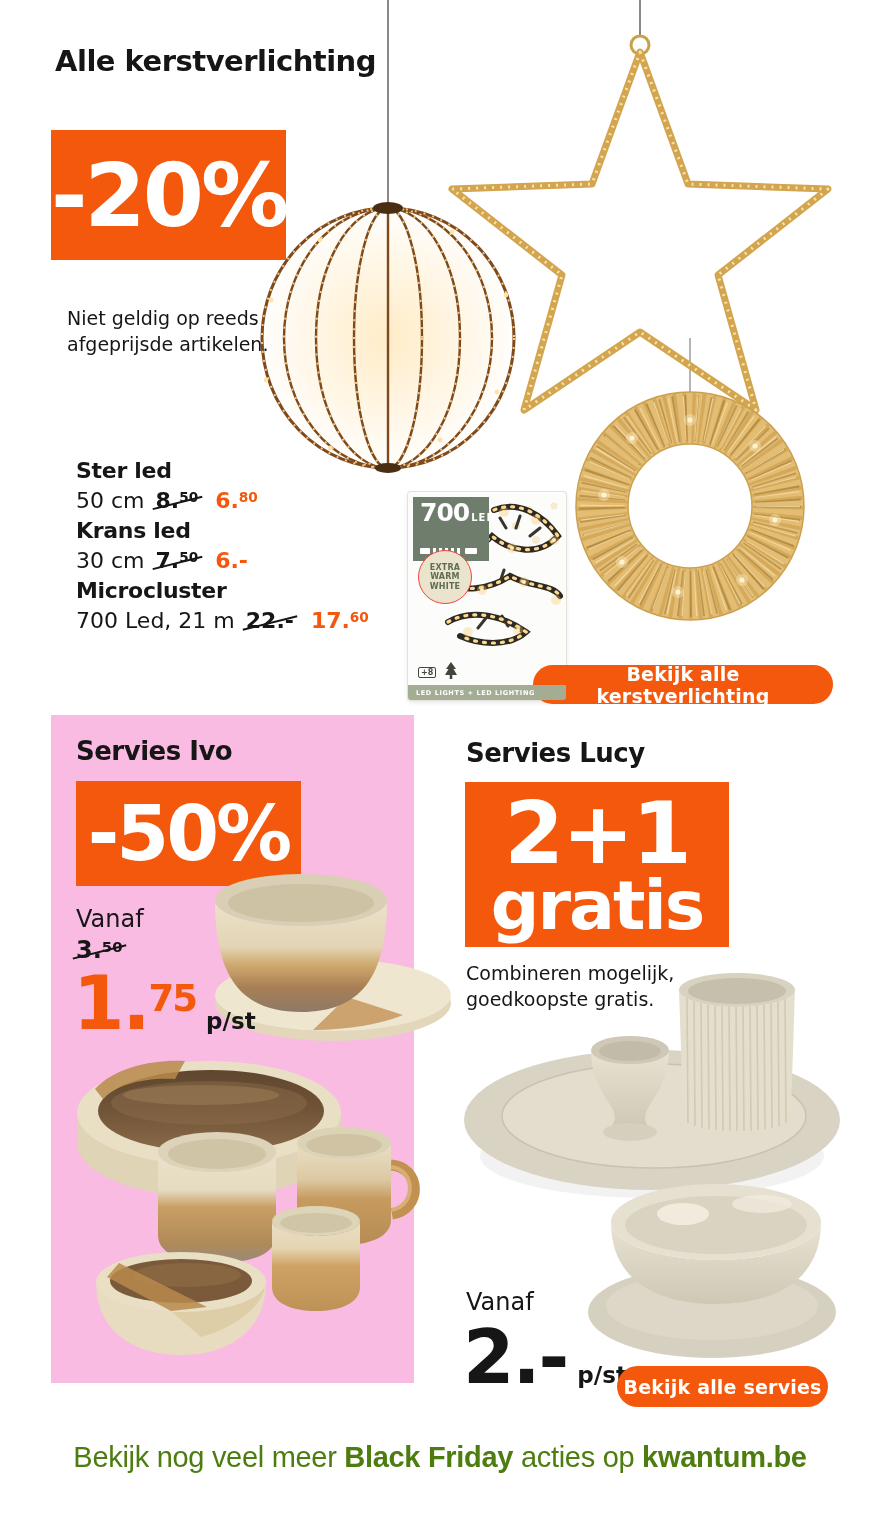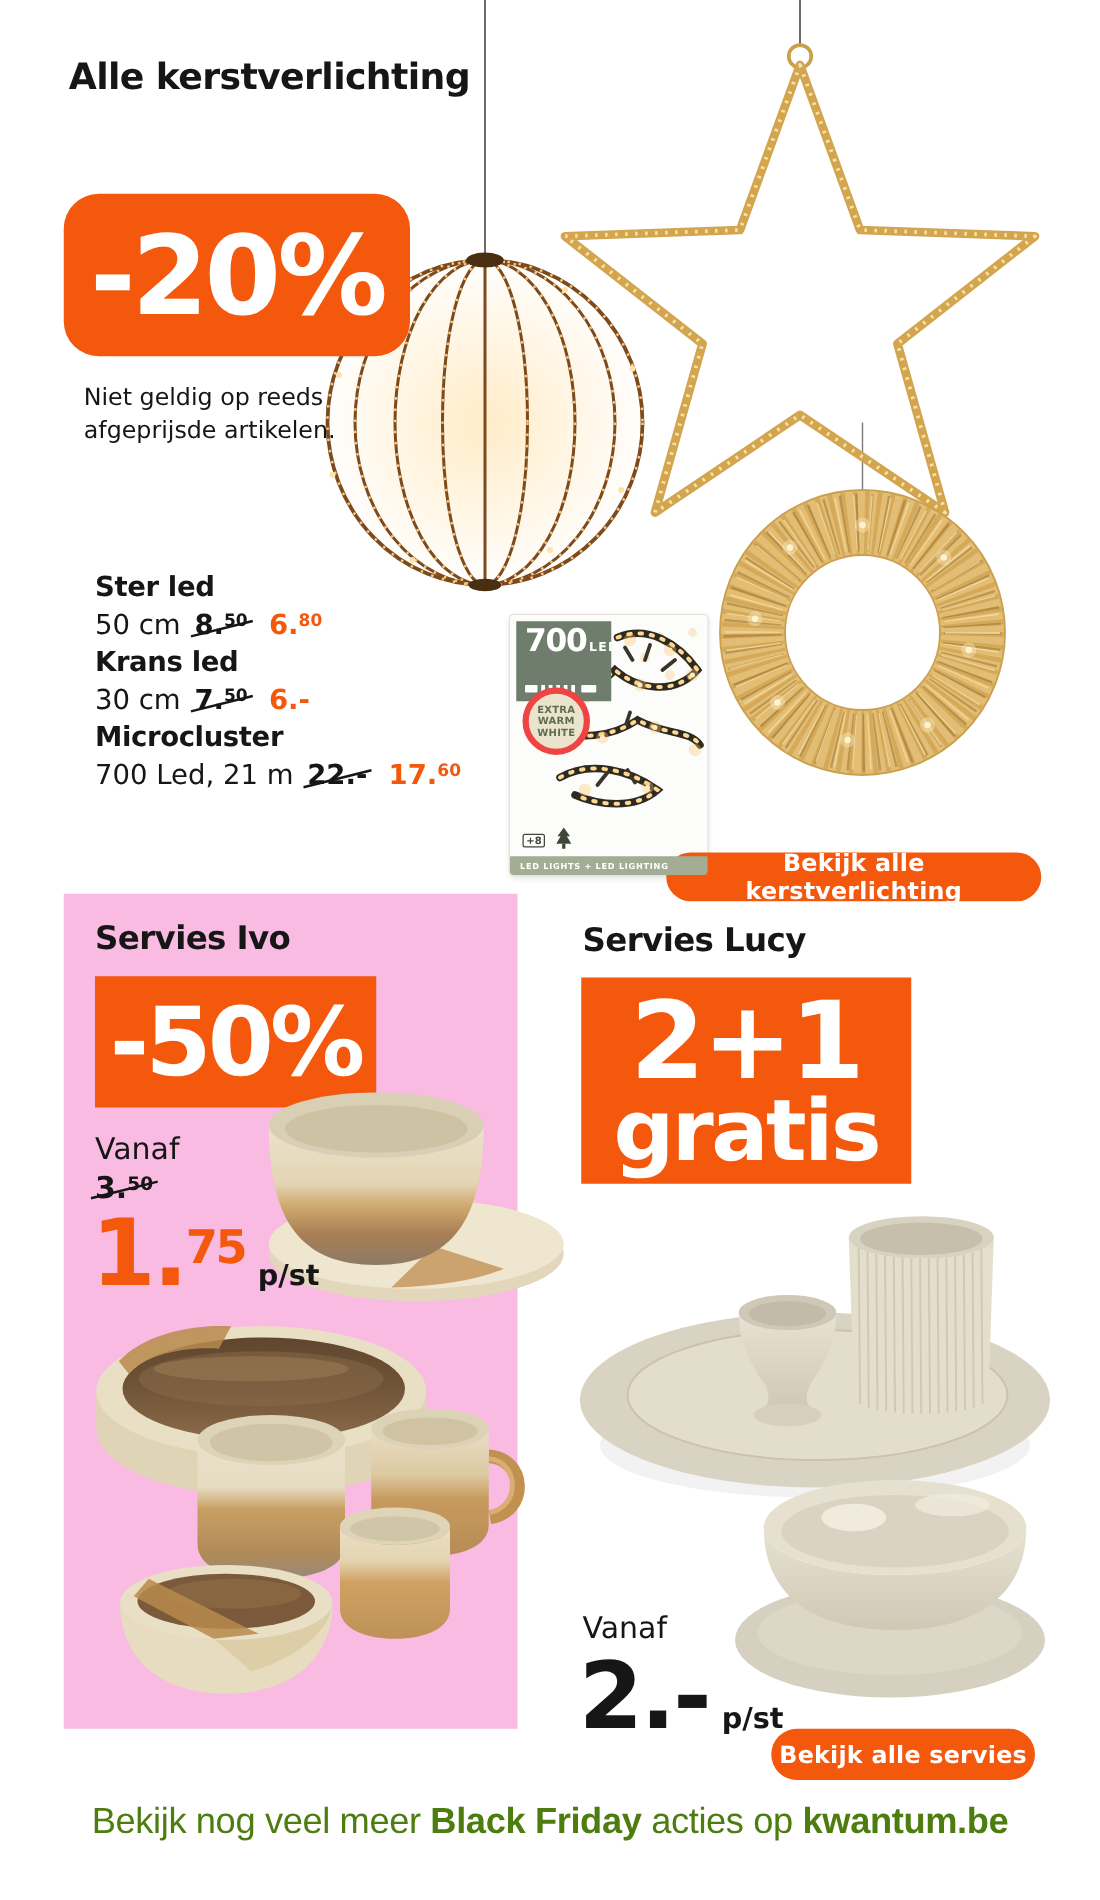--- a/index.html
+++ b/index.html
@@ -5,35 +5,35 @@
   html,body{margin:0;padding:0;background:#fff;}
   .page{position:relative;width:880px;height:1520px;background:#fff;overflow:hidden;
         font-family:"DejaVu Sans",sans-serif;color:#161616;}
   .abs{position:absolute;}
   svg{display:block;}
 
   .kerst-title{left:51px;top:40px;width:340px;font-size:29px;line-height:35px;
     font-weight:bold;letter-spacing:-0.5px;margin:4px;}
   .badge{display:flex;align-items:center;justify-content:center;
     background:#f4580c;color:#fff;font-weight:bold;}
-  .badge-20{left:51px;top:155px;width:277px;height:130px;font-size:88px;letter-spacing:-3px;border-radius:28px;}
+  .badge-20{left:51px;top:130px;width:235px;height:130px;font-size:88px;letter-spacing:-3px;}
   .disclaimer{left:51px;top:289px;width:250px;font-size:19px;line-height:26px;margin:16px;font-weight:500;}
 
   .products{left:76px;top:456px;width:340px;}
   .p-name{font-size:22px;line-height:30px;font-weight:bold;letter-spacing:-0.3px;}
   .price-line{font-size:22px;line-height:30px;white-space:nowrap;font-weight:500;}
   .old{font-weight:bold;position:relative;margin:0 10px 0 4px;display:inline-block;}
   .old::after{content:"";position:absolute;left:-4px;right:-4px;top:52%;
     border-top:2.6px solid #161616;transform:rotate(-14deg);}
   .new{color:#f4580c;font-weight:bold;}
   sup.s{font-size:0.62em;position:relative;top:-0.42em;vertical-align:baseline;line-height:0;}
 
   .pill{position:absolute;border:none;cursor:pointer;background:#f4580c;color:#fff;
     border-radius:999px;font-family:"DejaVu Sans",sans-serif;font-weight:600;
-    display:flex;align-items:center;justify-content:center;letter-spacing:0.2px;margin-top:17px;}
+    display:flex;align-items:center;justify-content:center;letter-spacing:0.2px;}
   .pill-kerst{left:533px;top:665px;width:300px;height:39px;font-size:19px;}
   .pill-servies{left:617px;top:1366px;width:211px;height:41px;font-size:19px;}
 
   .panel-pink{left:51px;top:715px;width:363px;height:668px;background:#f9bbe2;}
   .sub-title{font-size:26px;font-weight:bold;letter-spacing:-0.5px;margin:0;}
   .ivo-title{left:76px;top:736px;}
   .badge-50{left:76px;top:781px;width:225px;height:105px;font-size:76px;letter-spacing:-3px;}
   .vanaf{font-size:24px;font-weight:500;}
   .vanaf-ivo{left:76px;top:905px;}
   .old-ivo{left:76px;top:936px;font-size:24px;font-weight:600;}
@@ -56,21 +56,21 @@
   .ft-bold{font-weight:bold;}
 
   .led-box{left:408px;top:492px;width:158px;height:208px;background:#fcfcfa;
     border-radius:3px;box-shadow:0 0 0 1px #e4e2da, 0 2px 5px rgba(0,0,0,.12);}
   .lb-head{position:absolute;left:5px;top:5px;width:76px;height:64px;background:#6e7d6c;
     color:#fff;padding:3px 0 0 7px;box-sizing:border-box;z-index:2;}
   .lb-700{font-size:25px;font-weight:bold;line-height:1;letter-spacing:-1px;}
   .lb-led{font-size:10px;font-weight:bold;letter-spacing:1px;margin-left:2px;}
   .lb-meter{position:absolute;left:7px;bottom:5px;}
   .lb-badge{position:absolute;left:10px;top:58px;width:54px;height:54px;border-radius:50%;
-    background:#ebe4cd;border:5px solid #ef4444;color:#5f6e52;font-size:8px;font-weight:bold;
+    background:#ebe4cd;border:1px solid #ef4444;color:#5f6e52;font-size:8px;font-weight:bold;
     display:flex;align-items:center;justify-content:center;text-align:center;
     line-height:1.2;letter-spacing:.2px;z-index:3;padding:2px;box-sizing:border-box;}
   .lb-plus8{position:absolute;left:10px;bottom:22px;font-size:8px;font-weight:bold;color:#41463c;
     border:1px solid #41463c;border-radius:2px;padding:0 2px;z-index:3;}
   .lb-tree{position:absolute;left:36px;bottom:20px;z-index:3;}
   .lb-foot{position:absolute;left:0;right:0;bottom:0;height:15px;background:#a3ad93;color:#fff;
     font-size:6.5px;font-weight:bold;display:flex;align-items:center;padding-left:8px;
     letter-spacing:.6px;border-radius:0 0 3px 3px;z-index:2;}
   .lb-photo{position:absolute;left:0;top:0;z-index:1;}
 </style>
@@ -346,20 +346,21 @@
   </div>
   <div class="abs big-price price-ivo">
     <span>1.</span><sup>75</sup><span class="per">p/st</span>
   </div>
 
   <h2 class="abs sub-title lucy-title">Servies Lucy</h2>
   <div class="abs badge badge-21">
     <span class="b21-top">2+1</span>
     <span class="b21-bottom">gratis</span>
   </div>
+  <p class="abs lucy-note">Combineren mogelijk, goedkoopste gratis.</p>
 
   <svg class="abs" style="left:440px;top:950px;" width="440" height="410" viewBox="0 0 440 410">
     <defs>
       <linearGradient id="g-cream" x1="0" y1="0" x2="0" y2="1">
         <stop offset="0" stop-color="#e8e2d2"></stop>
           <stop offset="1" stop-color="#cfc8b5"></stop>
       </linearGradient>
     </defs>
 
     <g>

